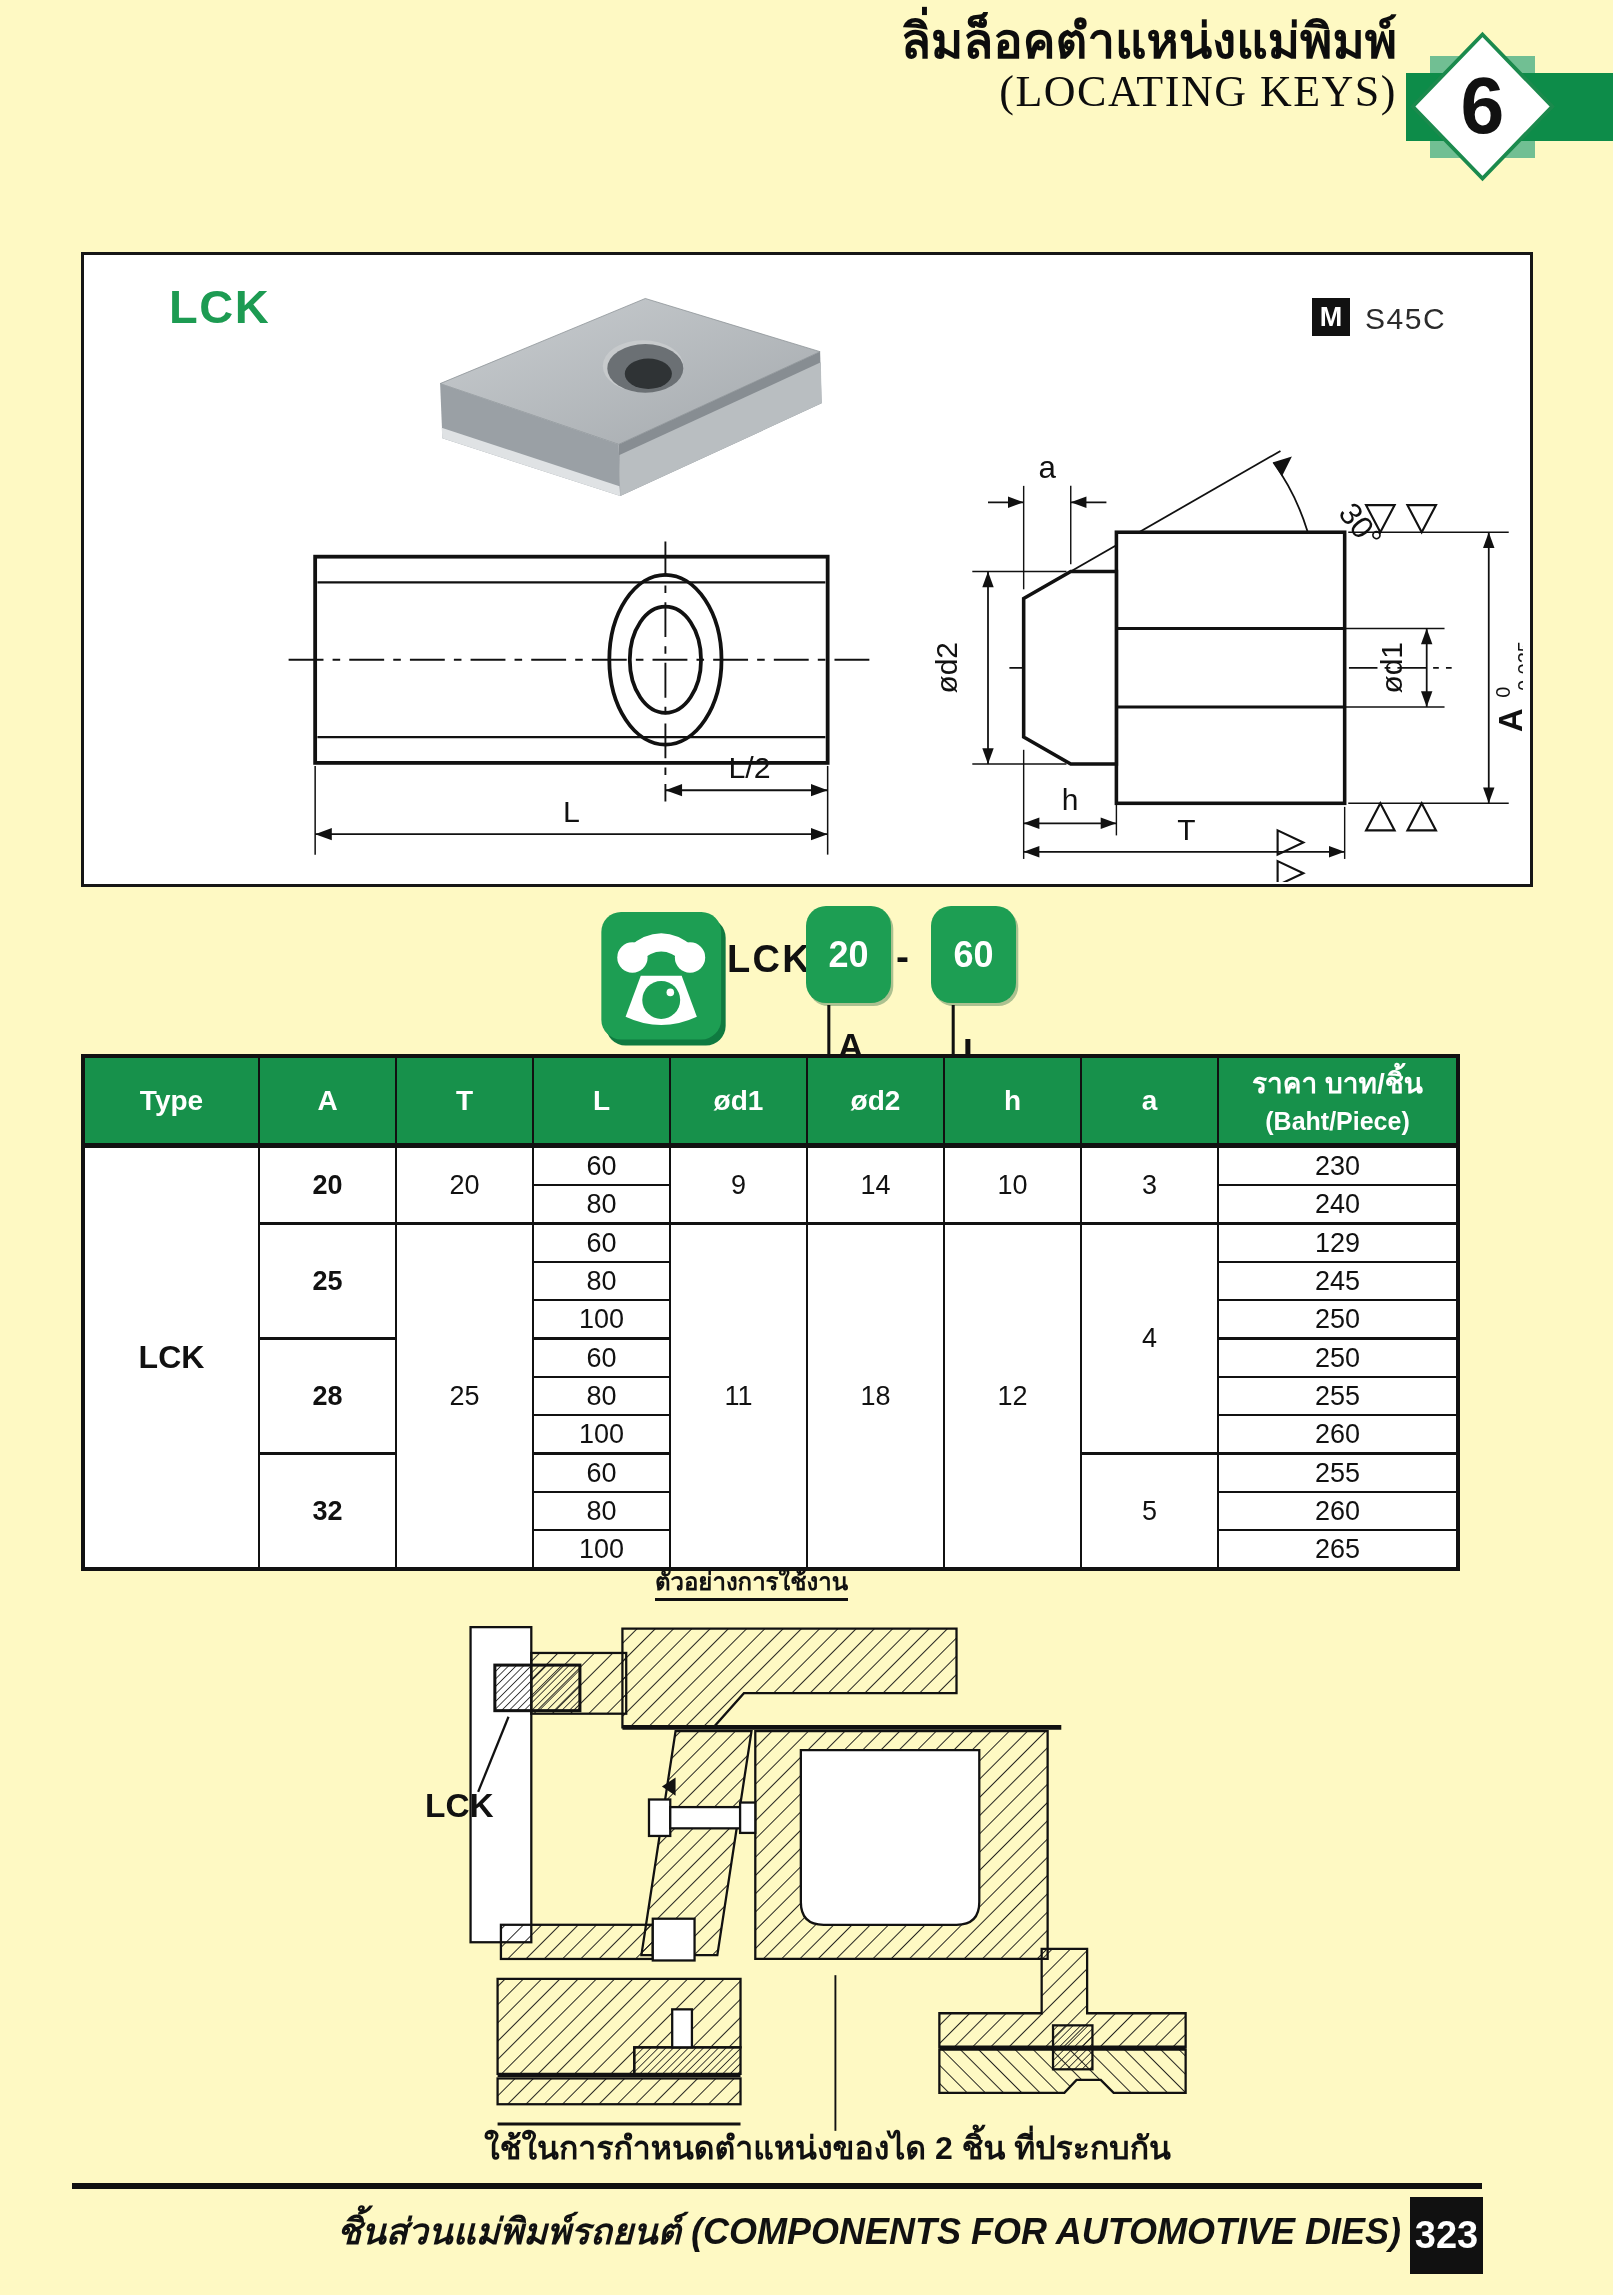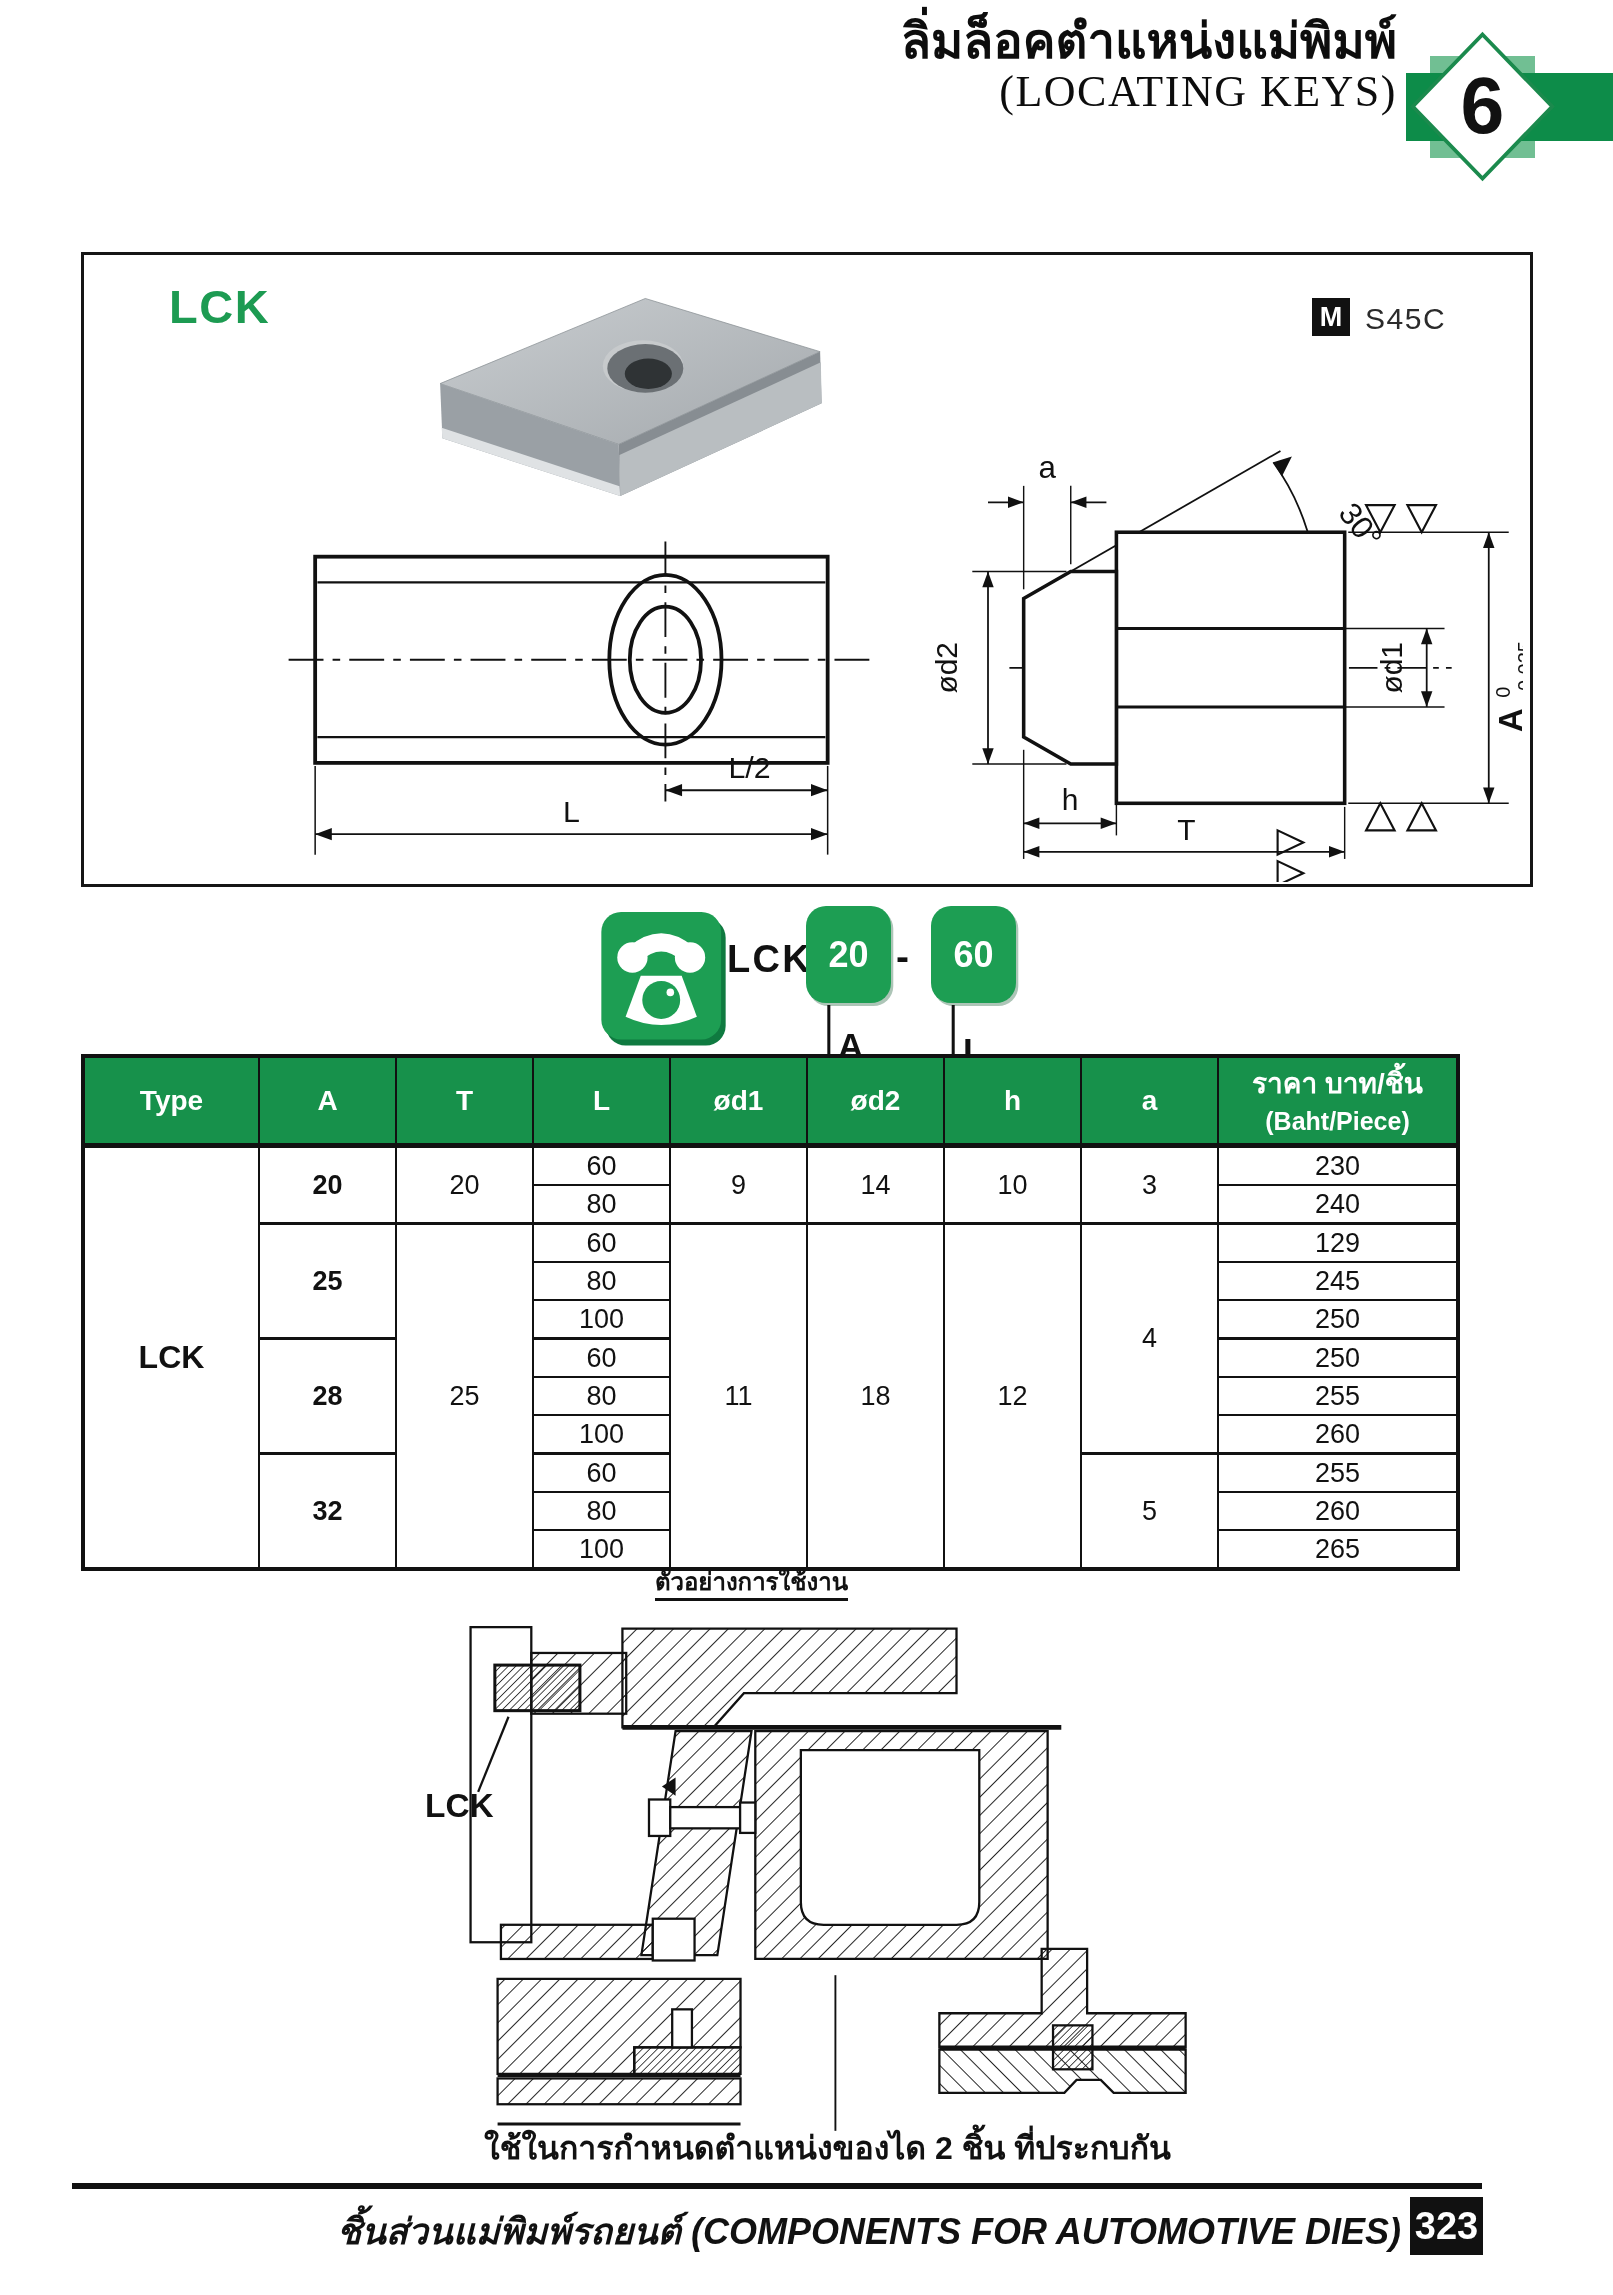--- a/index.html
+++ b/index.html
@@ -1,17 +1,17 @@
 <!DOCTYPE html>
 <html style="font-size:12px"><head>
 <meta charset="utf-8">
 <style>
   html,body{margin:0;padding:0;background:#e8e8e8;}
   .page{
-    position:relative;width:1614px;height:2295px;background:#ffffff;
+    position:relative;width:1614px;height:2295px;background:#fef9c3;
     font-family:"Liberation Sans",sans-serif;color:#111;overflow:hidden;
     margin:0 auto;
   }
   .abs{position:absolute;}
 
   
   .title-block{position:absolute;top:15px;right:217px;text-align:right;line-height:1.08;}
   .title-thai{font-size:49px;font-weight:bold;color:#0d0d0d;}
   .title-en{font-family:"Liberation Serif",serif;font-size:44px;font-weight:normal;letter-spacing:1.5px;color:#0d0d0d;}
   .badge-square{position:absolute;left:1430px;top:56px;width:105px;height:102px;background:#71bf93;}
@@ -50,21 +50,21 @@
   .usage-title{position:absolute;left:425px;top:1562px;width:653px;text-align:center;
                font-size:24px;font-weight:bold;}
   .usage-title span{border-bottom:3.8px solid #111;padding-bottom:3px;}
   .usage-caption{position:absolute;left:448px;top:2122px;width:759px;text-align:center;
                  font-size:32px;font-weight:bold;}
 
   
   .footer-rule{position:absolute;left:72px;top:2183px;width:1410px;height:6px;background:#111;}
   .footer-text{position:absolute;right:213px;top:2203px;font-size:36px;font-weight:bold;font-style:italic;
                letter-spacing:0px;white-space:nowrap;}
-  .page-num{position:absolute;left:1410px;top:2197px;width:73px;height:58px;background:#111;color:#fff;
+  .page-num{position:absolute;left:1410px;top:2197px;width:73px;height:77px;background:#111;color:#fff;
             font-size:38px;font-weight:bold;display:flex;align-items:center;justify-content:center;}
 
   svg text{font-family:"Liberation Sans",sans-serif;fill:#111;}
 </style>
 </head>
 <body>
 
 <div class="page">
 
   <div class="title-block">

